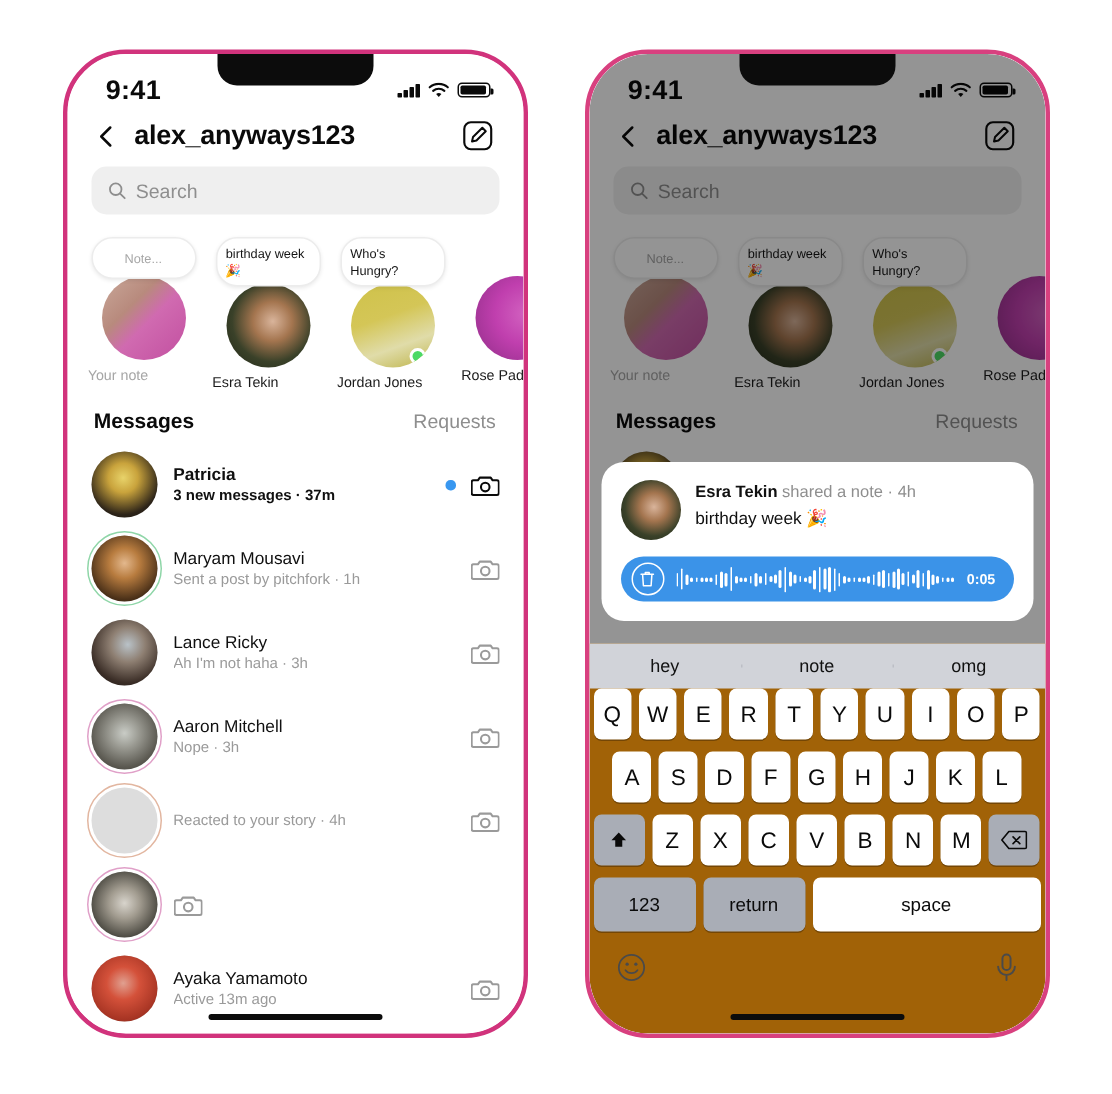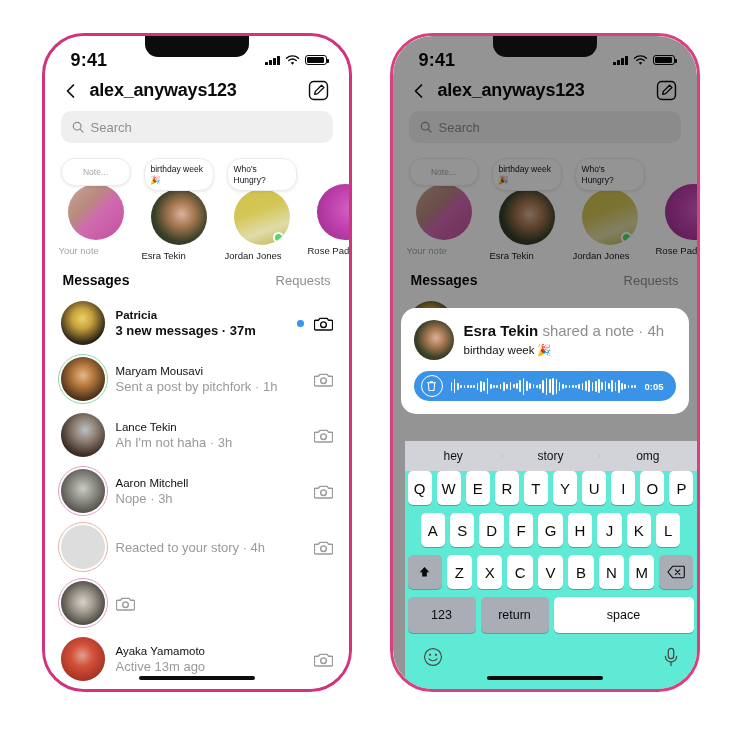--- a/index.html
+++ b/index.html
@@ -127,21 +127,21 @@
   .msg-row { display:flex; align-items:center; gap:11px; padding:6px 16px 6px 16px; }
   .msg-av { width:44px; height:44px; border-radius:50%; flex:none; position:relative; background:#ddd; }
   .msg-av .ring {
     position:absolute; inset:-3px; border-radius:50%;
     border:1.6px solid transparent;
   }
   .msg-av .inner { position:absolute; inset:0; border-radius:50%; overflow:hidden; }
   .msg-txt { flex:1; min-width:0; }
   .msg-name { font-size:11.5px; color:#101010; margin-bottom:2px; }
   .msg-name.unread { font-weight:bold; }
-  .msg-sub { font-size:13px; color:#9a9a9a; white-space:nowrap; overflow:hidden; text-overflow:ellipsis; }
+  .msg-sub { font-size:10px; color:#9a9a9a; white-space:nowrap; overflow:hidden; text-overflow:ellipsis; }
   .msg-sub.unread { color:#101010; font-weight:bold; }
   .msg-right { display:flex; align-items:center; gap:10px; flex:none; }
   .blue-dot { width:6.5px; height:6.5px; border-radius:50%; background:#3897f0; }
   .cam { width:19px; height:19px; }
   .home-bar {
     position:absolute; left:50%; transform:translateX(-50%);
     bottom:9px; width:116px; height:4.5px; border-radius:3px; background:#0c0c0c;
     z-index:60;
   }
   
@@ -150,41 +150,41 @@
   }
   .note-card {
     position:absolute; z-index:30;
     left:8px; right:8px; top:272px;
     background:#fff; border-radius:15px;
     padding:12px 13px 13px;
   }
   .nc-head { display:flex; gap:10px; align-items:flex-start; }
   .nc-av { width:40px; height:40px; border-radius:50%; flex:none; overflow:hidden; background:#ccc; }
   .nc-body { flex:1; padding-top:2px; }
-  .nc-line1 { font-size:15px; color:#101010; margin-bottom:4px; }
+  .nc-line1 { font-size:11px; color:#101010; margin-bottom:4px; }
   .nc-line1 b { font-weight:bold; }
   .nc-line1 .g { color:#8e8e8e; font-weight:normal; }
   .nc-line2 { font-size:11.5px; color:#101010; }
   .voice-bar {
     margin-top:11px; height:30px; border-radius:16px;
     background:#3b93e8; display:flex; align-items:center;
     gap:8px; padding:0 12px 0 7px;
   }
   .trash {
     width:22px; height:22px; border-radius:50%;
     border:1.6px solid #fff; flex:none;
     display:flex; align-items:center; justify-content:center;
   }
   .wave { flex:1; display:flex; align-items:center; gap:1.6px; height:18px; overflow:hidden; }
   .wave i { display:block; width:1.7px; background:#fff; border-radius:1px; flex:none; }
   .vtime { font-size:9.5px; color:#fff; font-weight:bold; flex:none; }
   
   .keyboard {
-    position:absolute; left:12px; right:0; bottom:0; z-index:35;
-    background:#5eead4; padding-bottom:6px;
+    position:absolute; left:0; right:0; bottom:0; z-index:35;
+    background:#a16207; padding-bottom:18px;
   }
   .suggest {
     height:30px; display:flex; align-items:center;
     background:#d1d3d9;
   }
   .suggest div {
     flex:1; text-align:center; font-size:12px; color:#111;
     position:relative;
   }
   .suggest div + div::before {
@@ -326,21 +326,21 @@
               <circle cx="11" cy="12.4" r="3.3" stroke="#9a9a9a" stroke-width="1.6" fill="none"></circle>
             </svg>
           </div>
         </div>
 
         <div class="msg-row">
           <div class="msg-av">
             <div class="inner" style="background:radial-gradient(circle at 55% 38%,#b9c2c8 0%,#8e7f72 32%,#3a2d26 70%,#1c1512 100%)"></div>
           </div>
           <div class="msg-txt">
-            <div class="msg-name">Lance Tekin</div>
+            <div class="msg-name">Lance Ricky</div>
             <div class="msg-sub">Ah I'm not haha · 3h</div>
           </div>
           <div class="msg-right">
             <svg class="cam" viewBox="0 0 22 22">
               <path d="M2 7.2h3.3l1.5-2.1h8.4l1.5 2.1H20a1.5 1.5 0 011.5 1.5v8.3A1.5 1.5 0 0120 18.5H2A1.5 1.5 0 01.5 17V8.7A1.5 1.5 0 012 7.2z" stroke="#9a9a9a" stroke-width="1.6" fill="none" stroke-linejoin="round"></path>
               <circle cx="11" cy="12.4" r="3.3" stroke="#9a9a9a" stroke-width="1.6" fill="none"></circle>
             </svg>
           </div>
         </div>
 
@@ -576,21 +576,21 @@
               <i style="height:3px"></i>
               <i style="height:3px"></i>
           </div>
           <div class="vtime">0:05</div>
         </div>
       </div>
 
       <div class="keyboard">
         <div class="suggest">
           <div>hey</div>
-          <div>story</div>
+          <div>note</div>
           <div>omg</div>
         </div>
 
         <div class="krow r1">
           <div class="key">Q</div>
           <div class="key">W</div>
           <div class="key">E</div>
           <div class="key">R</div>
           <div class="key">T</div>
           <div class="key">Y</div>

